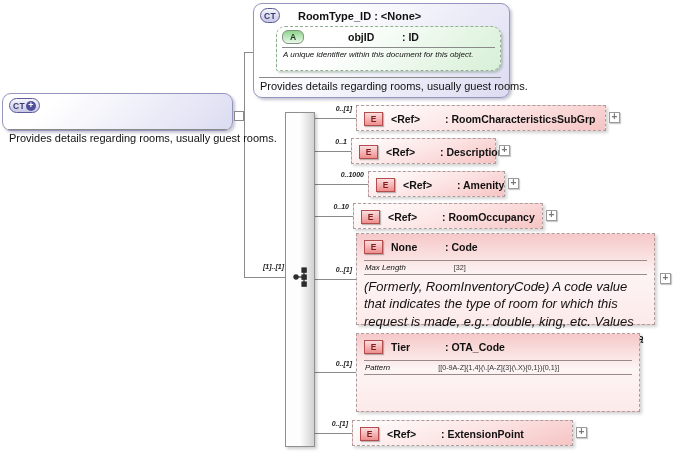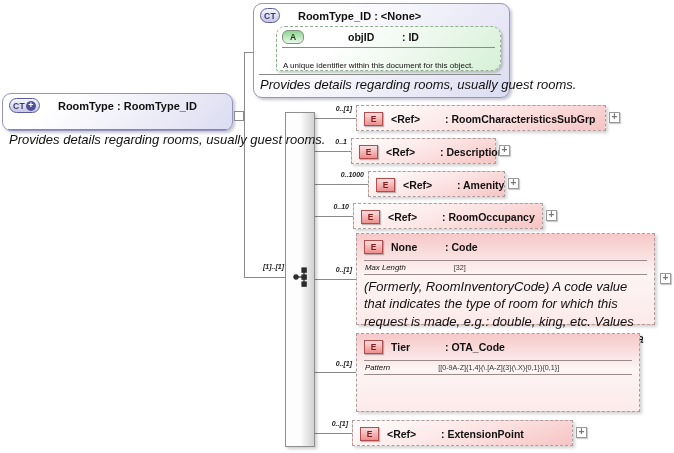--- a/index.html
+++ b/index.html
@@ -15,37 +15,37 @@
   .type-box{left:253px;top:3px;width:257px;height:95px;}
   .ct-title-row{display:flex;align-items:center;gap:7px;padding:4px 6px 0 6px;}
   .ct-title{font-weight:bold;font-size:11px;white-space:nowrap;padding-left:11px;}
   .badge-ct{display:inline-flex;align-items:center;height:13px;
             border:1.5px solid #5c5c9a;border-radius:8px;padding:0 3px;
             background:linear-gradient(180deg,#f6f6fc,#c7c7e5);
             font-size:8.5px;font-weight:bold;color:#38386e;letter-spacing:.3px;}
   .plus-circle{width:10px;height:10px;border-radius:50%;background:#50509a;color:#fff;
                font-size:9px;font-weight:bold;display:inline-flex;align-items:center;
                justify-content:center;margin-left:1px;line-height:1;}
-  .ct-desc{font-style:italic;font-size:13px;padding:2px 1px 0 1px;margin:16px 5px 0 5px;
+  .ct-desc{font-size:11px;padding:2px 1px 0 1px;margin:16px 5px 0 5px;
            border-top:1px solid #8a8a8a;white-space:nowrap;}
   .type-box .ct-desc{margin-top:auto;margin-bottom:5px;margin-right:8px;}
 
   
   .attr-box{margin:3px 8px 0 22px;height:45px;border:1px dashed #94ad94;
             border-radius:9px 9px 9px 2px;box-sizing:border-box;
             background:linear-gradient(135deg,#ffffff 28%,#d7f0d7 100%);
             box-shadow:2px 2px 2px rgba(80,120,80,.3);display:flex;flex-direction:column;}
   .attr-title{display:flex;align-items:center;gap:8px;padding:3px 6px 0 5px;}
   .badge-a{min-width:20px;height:12px;border:1px solid #7f957f;border-radius:6px;
            background:linear-gradient(180deg,#8ed48e,#eaf8ea);
            font-size:8.5px;font-weight:bold;color:#1d3a1d;
            display:inline-flex;align-items:center;justify-content:center;}
   .attr-name{font-weight:bold;font-size:10.5px;min-width:46px;margin-left:36px;}
   .attr-type{font-weight:bold;font-size:10.5px;}
-  .attr-desc{font-size:8px;padding:13px 1px 0 1px;margin:3px 5px 0 5px;
+  .attr-desc{font-style:italic;font-size:8px;padding:2px 1px 0 1px;margin:3px 5px 0 5px;
              border-top:1px solid #8a8a8a;white-space:nowrap;}
 
   
   .seqbar{position:absolute;left:285px;top:112px;width:30px;height:335px;z-index:1;
           border:1px solid #8f8f8f;box-sizing:border-box;
           background:linear-gradient(90deg,#fdfdfd 50%,#d2d2d2 100%);
           box-shadow:2px 2px 3px rgba(0,0,0,.2);}
   .seqicon{position:absolute;left:290px;top:263px;z-index:3;}
 
   
@@ -94,21 +94,20 @@
       <line x1="315" y1="433" x2="352" y2="433"></line>
     </g>
   </svg>
 
   <div class="ctbox root-box">
     <div class="ct-title-row">
       <span class="badge-ct">
         <span>CT</span>
         <span class="plus-circle">+</span>
       </span>
-      <span class="ct-title">RoomType : RoomType_ID</span>
     </div>
     <div class="ct-desc">Provides details regarding rooms, usually guest rooms.</div>
   </div>
   <div class="handle"></div>
 
   <div class="ctbox type-box">
     <div class="ct-title-row">
       <span class="badge-ct">
         <span>CT</span>
       </span>

